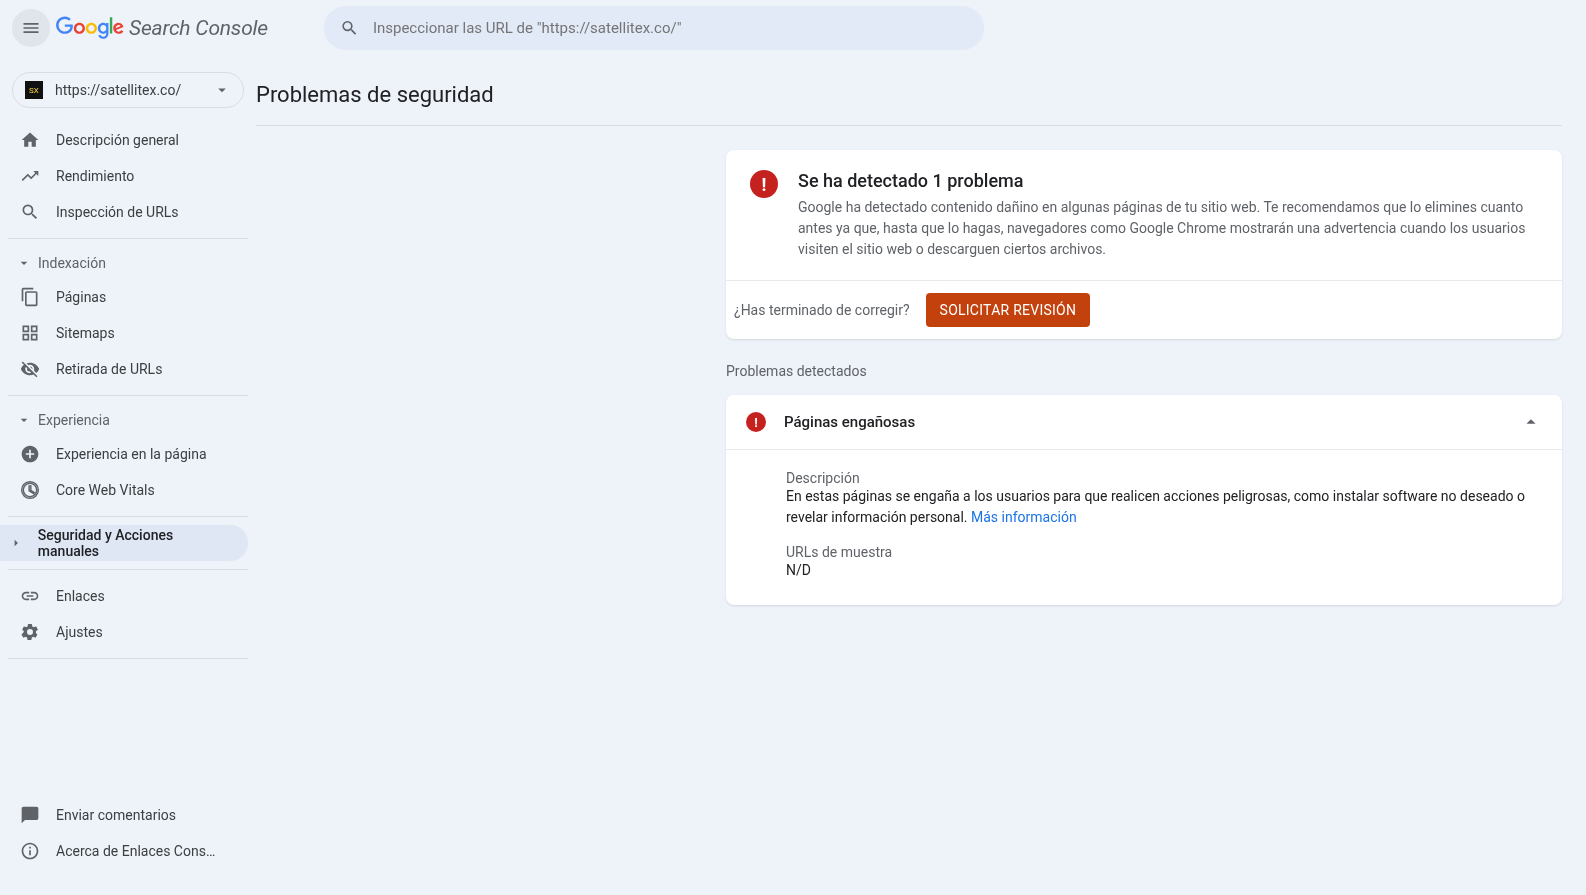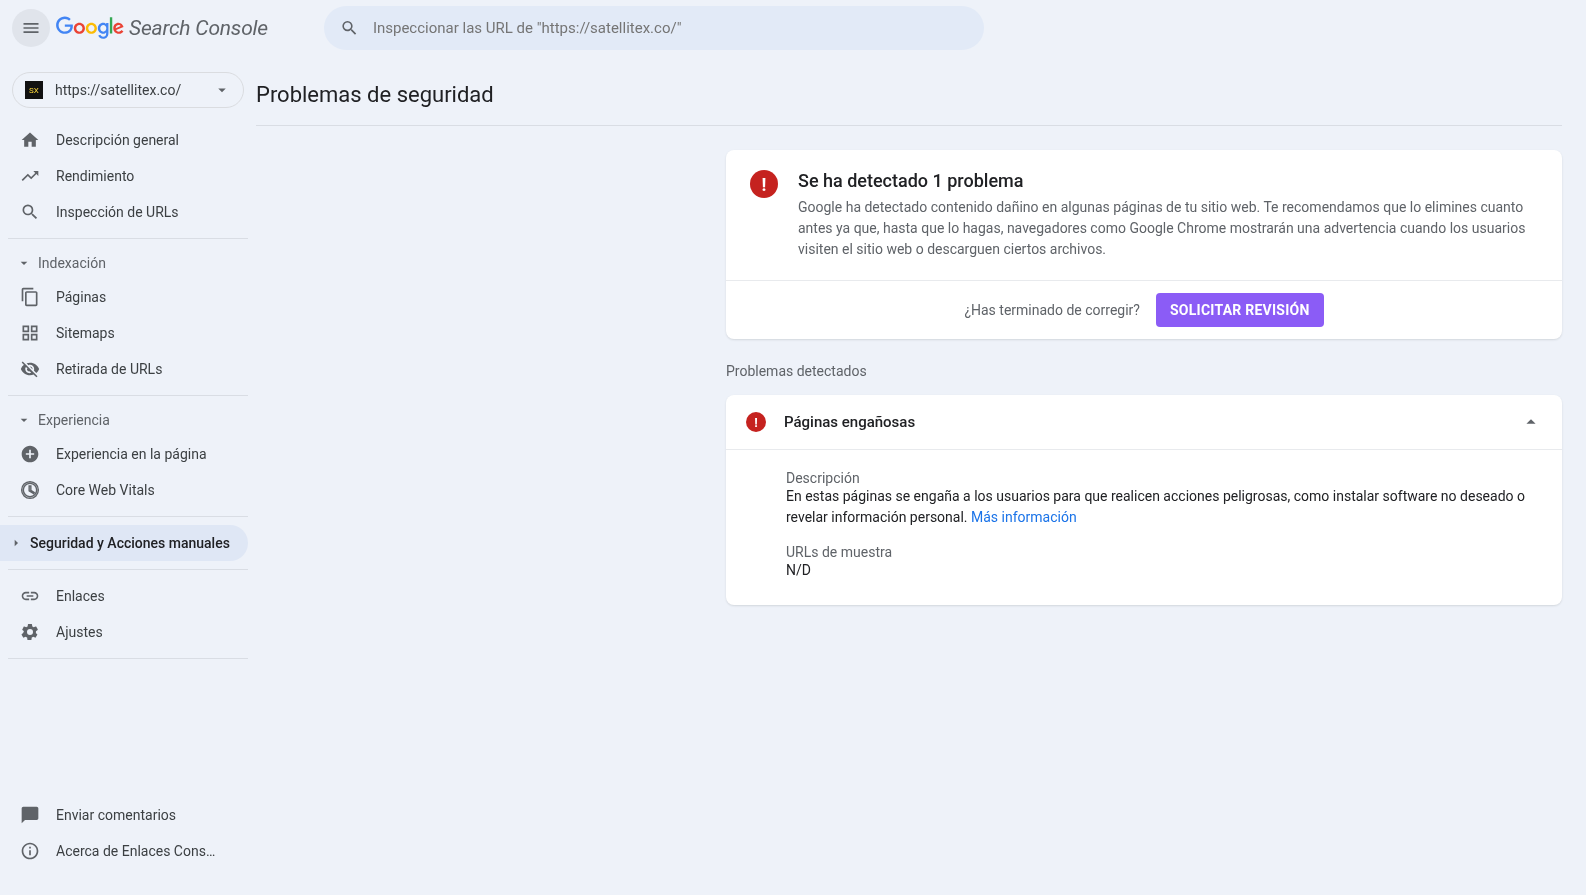--- a/index.html
+++ b/index.html
@@ -33,23 +33,23 @@
 .main { flex: 1; padding: 16px 24px 24px 0; }
 .page-title { font-size: 22px; color: #202124; padding: 10px 0 18px 0; border-bottom: 1px solid #d9dde4; margin-bottom: 24px; }
 .content-area { display: flex; justify-content: flex-end; }
 .content-col { width: 836px; }
 
 .card { background: #fff; border-radius: 8px; box-shadow: 0 1px 2px rgba(60,64,67,.15); margin-bottom: 24px; }
 .card-body { padding: 20px 24px; display: flex; gap: 20px; }
 .error-icon-lg { width: 28px; height: 28px; border-radius: 50%; background: #c5221f; color: #fff; display: flex; align-items: center; justify-content: center; font-weight: bold; flex-shrink: 0; font-size: 18px; }
 .card-title { font-size: 18px; font-weight: 500; color: #202124; margin-bottom: 6px; }
 .card-desc { font-size: 14px; color: #5f6368; line-height: 1.5; }
-.card-actions { border-top: 1px solid #e8eaed; padding: 12px 16px; display: flex; align-items: center; justify-content: center; gap: 16px; }
+.card-actions { border-top: 1px solid #e8eaed; padding: 12px 8px; display: flex; align-items: center; justify-content: flex-start; gap: 16px; }
 .finish-text { font-size: 14px; color: #5f6368; }
-.req-btn { background: #8b5cf6; color: #fff; border: none; padding: 9px 14px; border-radius: 4px; font-size: 14px; font-weight: 700; cursor: pointer; letter-spacing: .25px; }
+.req-btn { background: #c2410c; color: #fff; border: none; padding: 9px 14px; border-radius: 4px; font-size: 14px; font-weight: 400; cursor: pointer; letter-spacing: .25px; }
 
 .section-label { font-size: 14px; color: #5f6368; margin-bottom: 16px; }
 .issue-header { display: flex; align-items: center; padding: 16px 20px; gap: 18px; cursor: pointer; }
 .error-icon-sm { width: 20px; height: 20px; border-radius: 50%; background: #c5221f; color: #fff; display: flex; align-items: center; justify-content: center; font-size: 13px; font-weight: bold; flex-shrink: 0; }
 .issue-title { flex: 1; font-size: 15px; font-weight: 500; }
 .issue-body { border-top: 1px solid #e8eaed; padding: 20px 24px 24px 60px; }
 .issue-row { display: flex; margin-bottom: 16px; font-size: 14px; flex-direction: column; }
 .issue-row:last-child { margin-bottom: 0; }
 .issue-label { width: 154px; color: #5f6368; flex-shrink: 0; }
 .issue-value { color: #202124; line-height: 1.5; }
@@ -173,21 +173,21 @@
       <div class="nav-item">
         <span class="nav-icon">
             <svg width="20" height="20" viewBox="0 0 24 24">
               <path d="M12 2A10 10 0 002 12a10 10 0 0010 10 10 10 0 0010-10A10 10 0 0012 2zm0 18a8 8 0 110-16 8 8 0 010 16zm1-13h-2v6l5.25 3.15.75-1.23-4-2.37V7z" fill="none" stroke="#5f6368" stroke-width="1.7"></path>
             </svg>
           </span>
         <span>Core Web Vitals</span>
       </div>
 
       <div class="nav-divider"></div>
-      <div class="nav-item selected" style="font-weight:500; gap:6px; padding-left:8px;">
+      <div class="nav-item selected" style="font-weight:500; gap:14px; padding-left:8px;">
         <svg width="16" height="16" viewBox="0 0 24 24">
             <path fill="#5f6368" d="M10 17l5-5-5-5v10z"></path>
           </svg>
         <span>Seguridad y Acciones manuales</span>
       </div>
 
       <div class="nav-divider"></div>
       <div class="nav-item">
         <span class="nav-icon">
             <svg width="20" height="20" viewBox="0 0 24 24">

